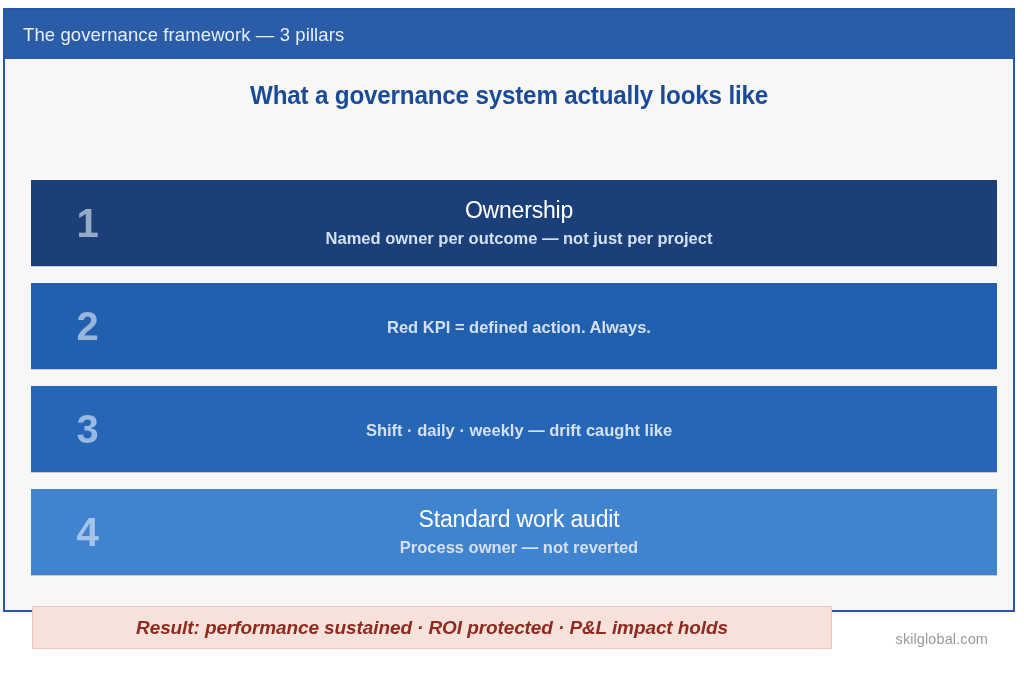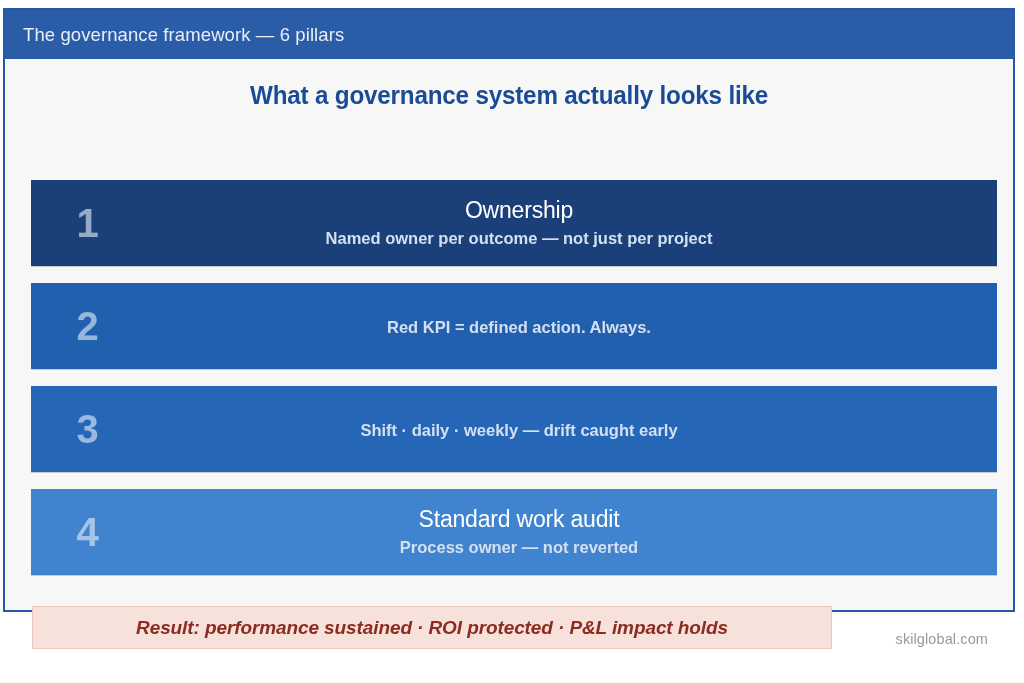--- a/index.html
+++ b/index.html
@@ -154,21 +154,21 @@
     letter-spacing: .1px;
   }
 </style>
 </head>
 <body>
 
 <div class="page">
   <div class="slide">
 
     <div class="header-bar">
-      <div class="header-title">The governance framework — 6 pillars</div>
+      <div class="header-title">The governance framework — 3 pillars</div>
     </div>
 
     <div class="slide-body">
 
       <h1 class="slide-heading">What a governance system actually looks like</h1>
 
       <div class="pillars">
 
         <div class="pillar" id="p0" style="background: rgb(27, 64, 121);">
           <div class="pillar-num">1</div>
@@ -181,21 +181,21 @@
         <div class="pillar" id="p1" style="background: rgb(33, 96, 174);">
           <div class="pillar-num">2</div>
           <div class="pillar-text">
             <div class="pillar-sub">Red KPI = defined action. Always.</div>
           </div>
         </div>
 
         <div class="pillar" id="p2" style="background: rgb(37, 102, 183);">
           <div class="pillar-num">3</div>
           <div class="pillar-text">
-            <div class="pillar-sub">Shift · daily · weekly — drift caught early</div>
+            <div class="pillar-sub">Shift · daily · weekly — drift caught like</div>
           </div>
         </div>
 
         <div class="pillar" id="p3" style="background: rgb(64, 131, 207);">
           <div class="pillar-num">4</div>
           <div class="pillar-text">
             <div class="pillar-title">Standard work audit</div>
             <div class="pillar-sub">Process owner — not reverted</div>
           </div>
         </div>

